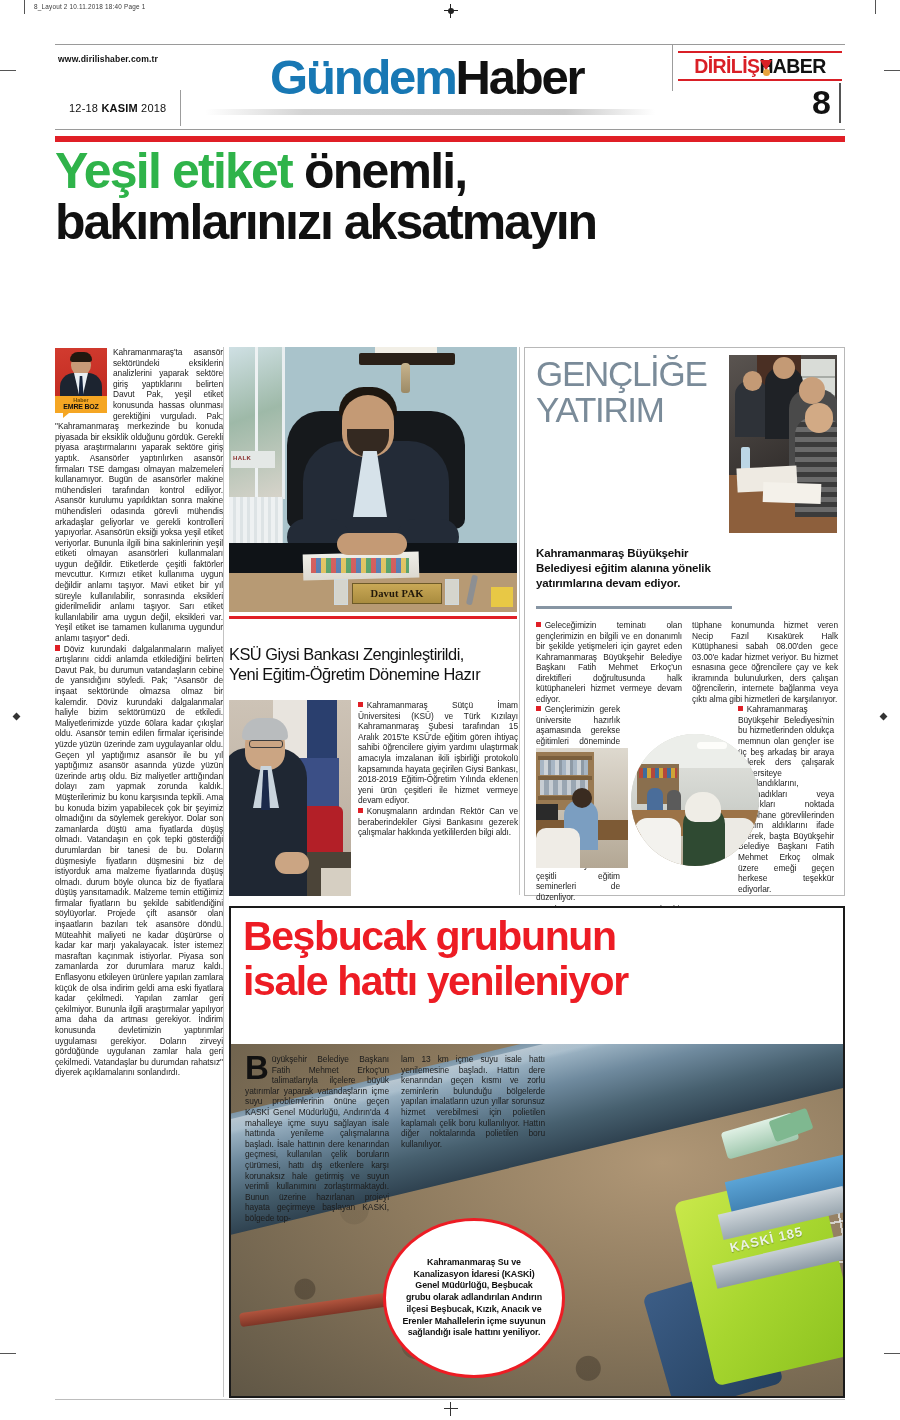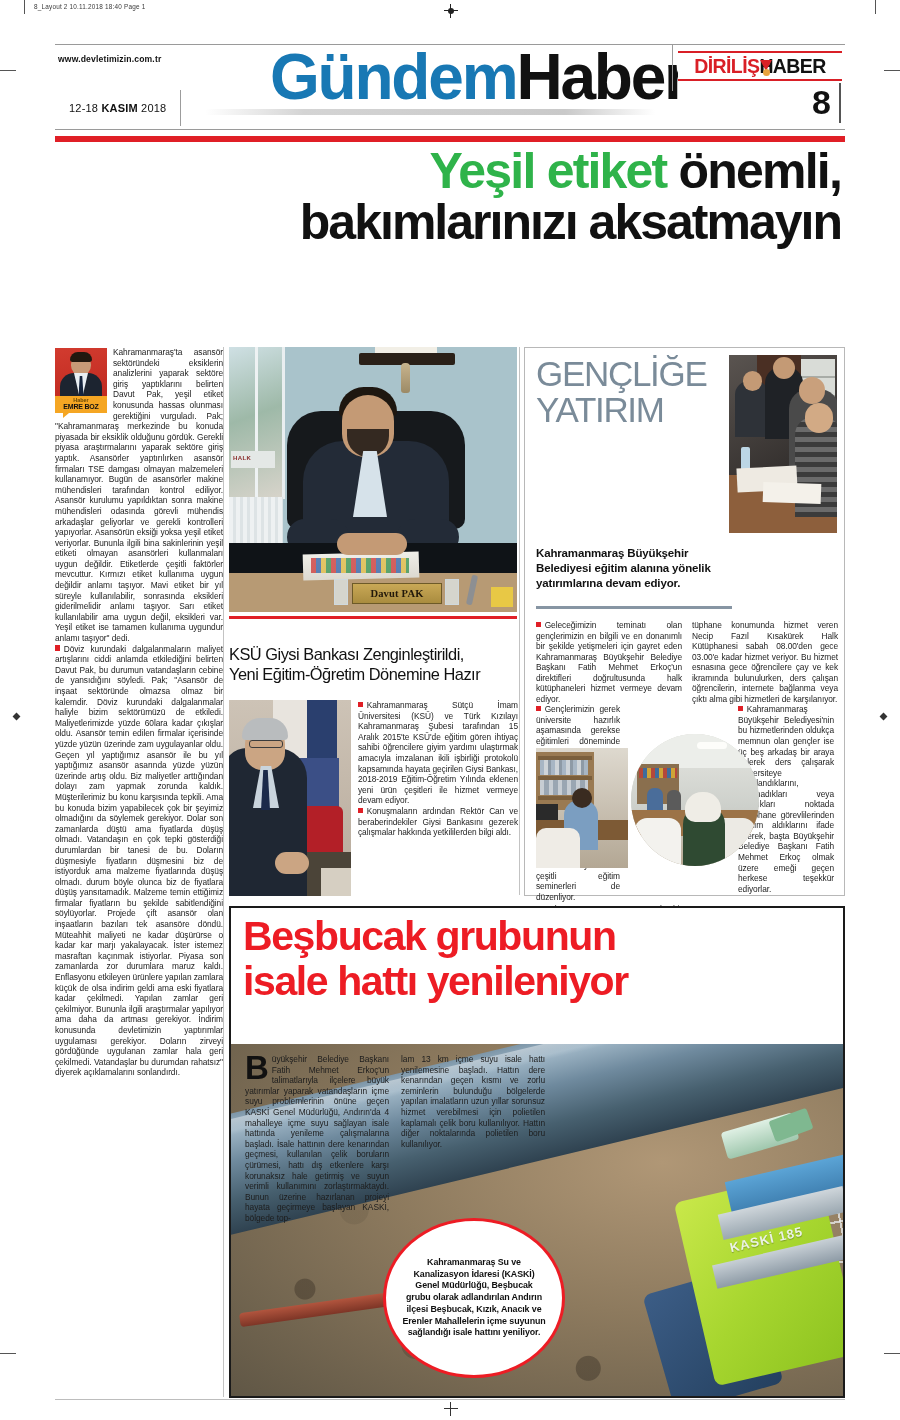--- a/index.html
+++ b/index.html
@@ -86,21 +86,21 @@
     position: absolute; left: 125px; top: 45px;
     width: 1.3px; height: 36px; background: #9c9c9c;
   }
   .grad-rule {
     position: absolute; left: 150px; top: 64px;
     width: 450px; height: 6px;
     background: linear-gradient(to right, #ffffff 0%, #d4d4d4 22%, #c9c9c9 80%, #ffffff 100%);
   }
   .gundem-logo {
     position: absolute; left: 215px; top: 4px;
-    font-size: 64px; line-height: 56px;
+    font-size: 49px; line-height: 56px;
     font-weight: 700; letter-spacing: -2.2px;
     font-family: "Liberation Sans", sans-serif;
     white-space: nowrap;
   }
   .gundem-logo .g1 { color: #1878b4; }
   .gundem-logo .g2 { color: #111111; }
 
   .dirilis-logo {
     position: absolute; right: 3px; top: 6px;
     width: 164px; height: 30px;
@@ -153,21 +153,21 @@
   .red-bar {
     position: absolute; left: 55px; top: 136px;
     width: 790px; height: 5.5px; background: #e01f26;
   }
 
   
   .head-wrap {
     position: absolute; left: 55px; top: 146px; width: 790px;
   }
   .headline {
-    text-align: right;
+    text-align: left;
     font-weight: 700;
     font-size: 50px;
     line-height: 51px;
     letter-spacing: -1.8px;
     color: #111;
     font-family: "Liberation Sans", sans-serif;
     padding-right: 4px;
   }
   .headline .green { color: #2fb34a; }
   .headline .l2 { display: block; font-size: 50px; letter-spacing: -2px; }
@@ -668,21 +668,21 @@
   <div class="side-tick tick-r1"></div>
   <div class="side-tick tick-lv"></div>
   <div class="side-tick tick-rv"></div>
   <div class="side-tick tick-lb"></div>
   <div class="side-tick tick-rb"></div>
   <div class="crop-d-l"></div>
   <div class="crop-d-r"></div>
   <div class="bottom-reg"></div>
 
   <div class="masthead">
-    <div class="site-url">www.devletimizin.com.tr</div>
+    <div class="site-url">www.dirilishaber.com.tr</div>
 
     <div class="issue-date">
       <span>12-18 </span><b>KASIM</b><span> 2018</span>
     </div>
     <div class="date-divider"></div>
     <div class="grad-rule"></div>
 
     <div class="gundem-logo">
       <span class="g1">Gündem</span><span class="g2">Haber</span>
     </div>

